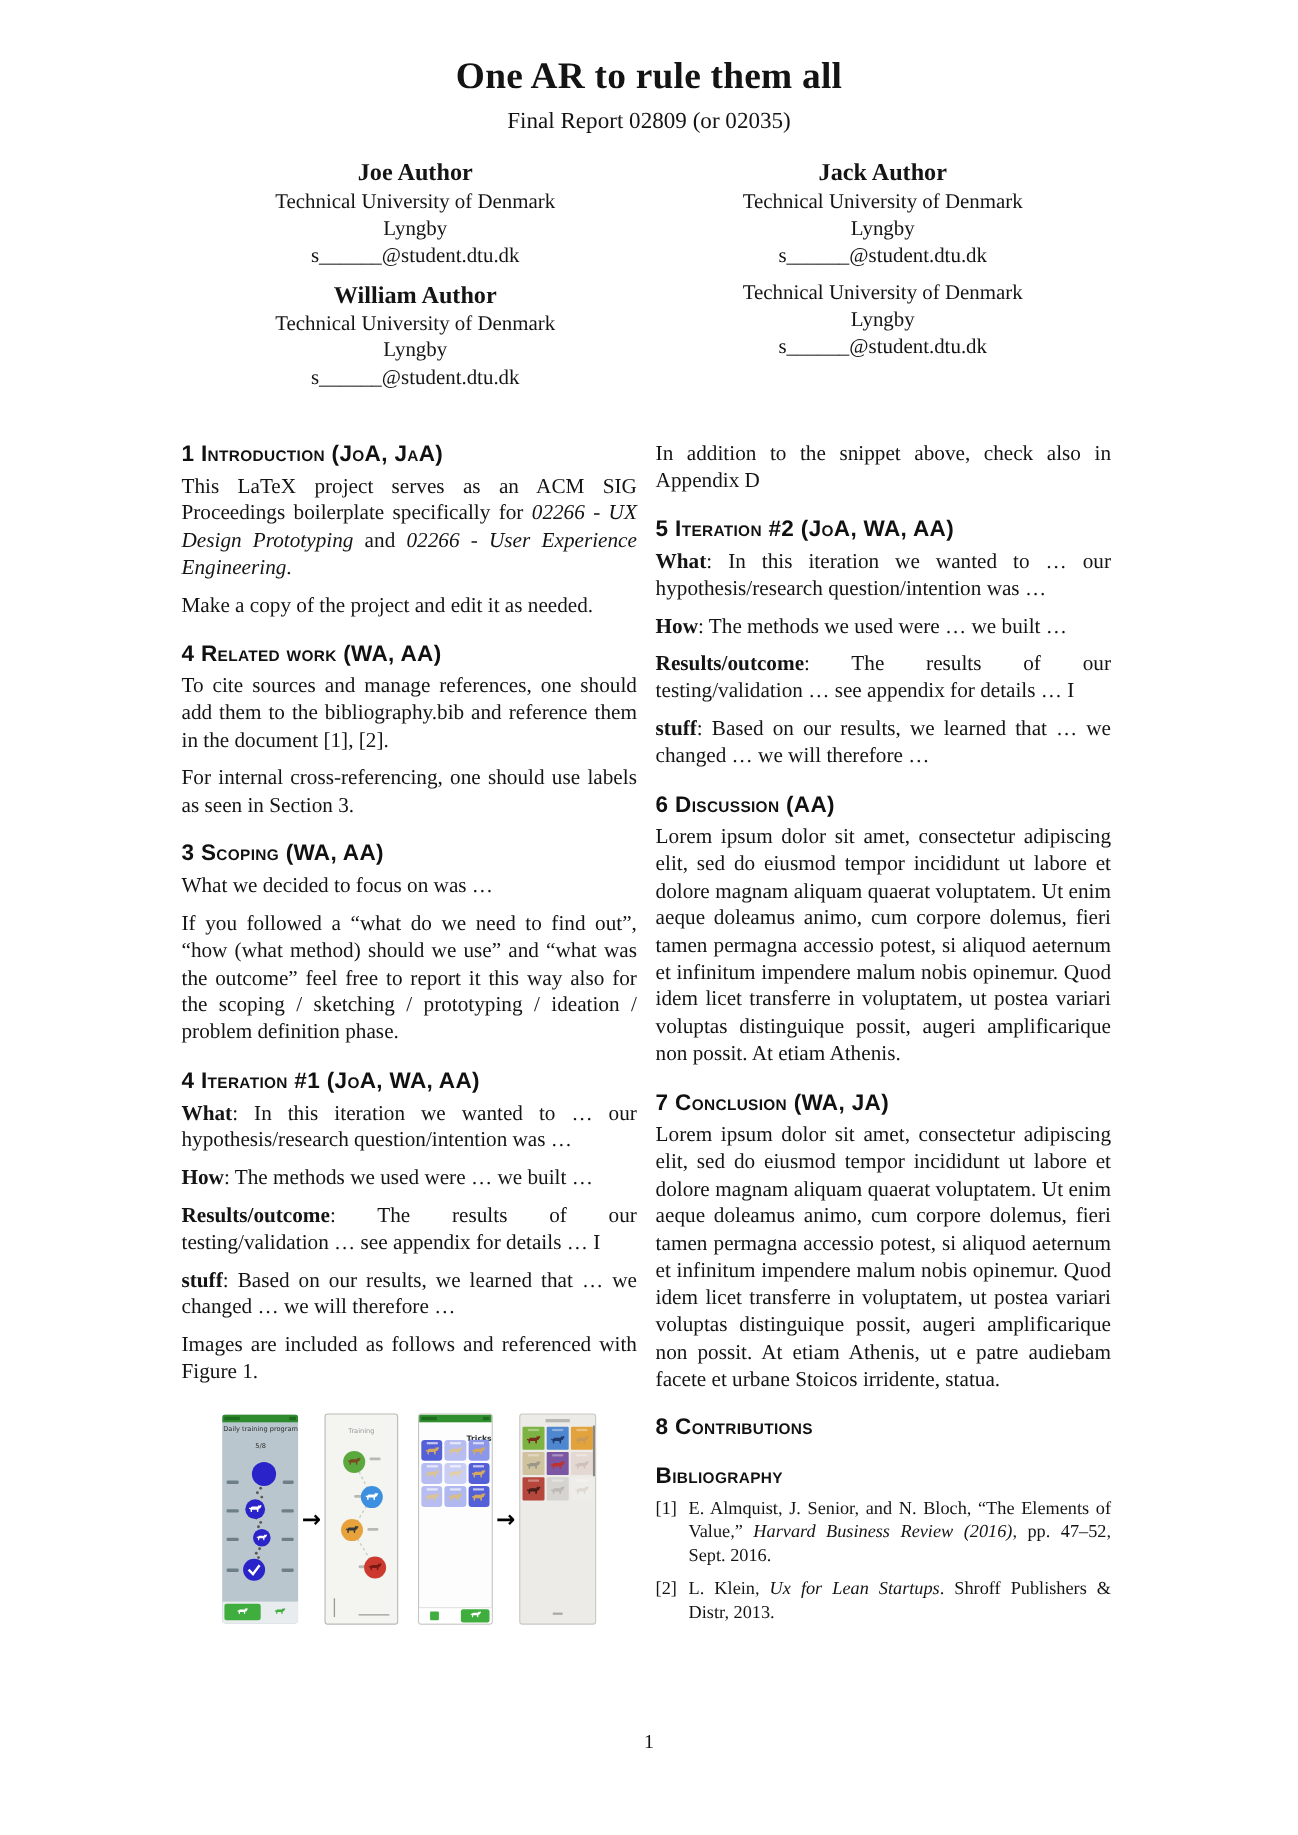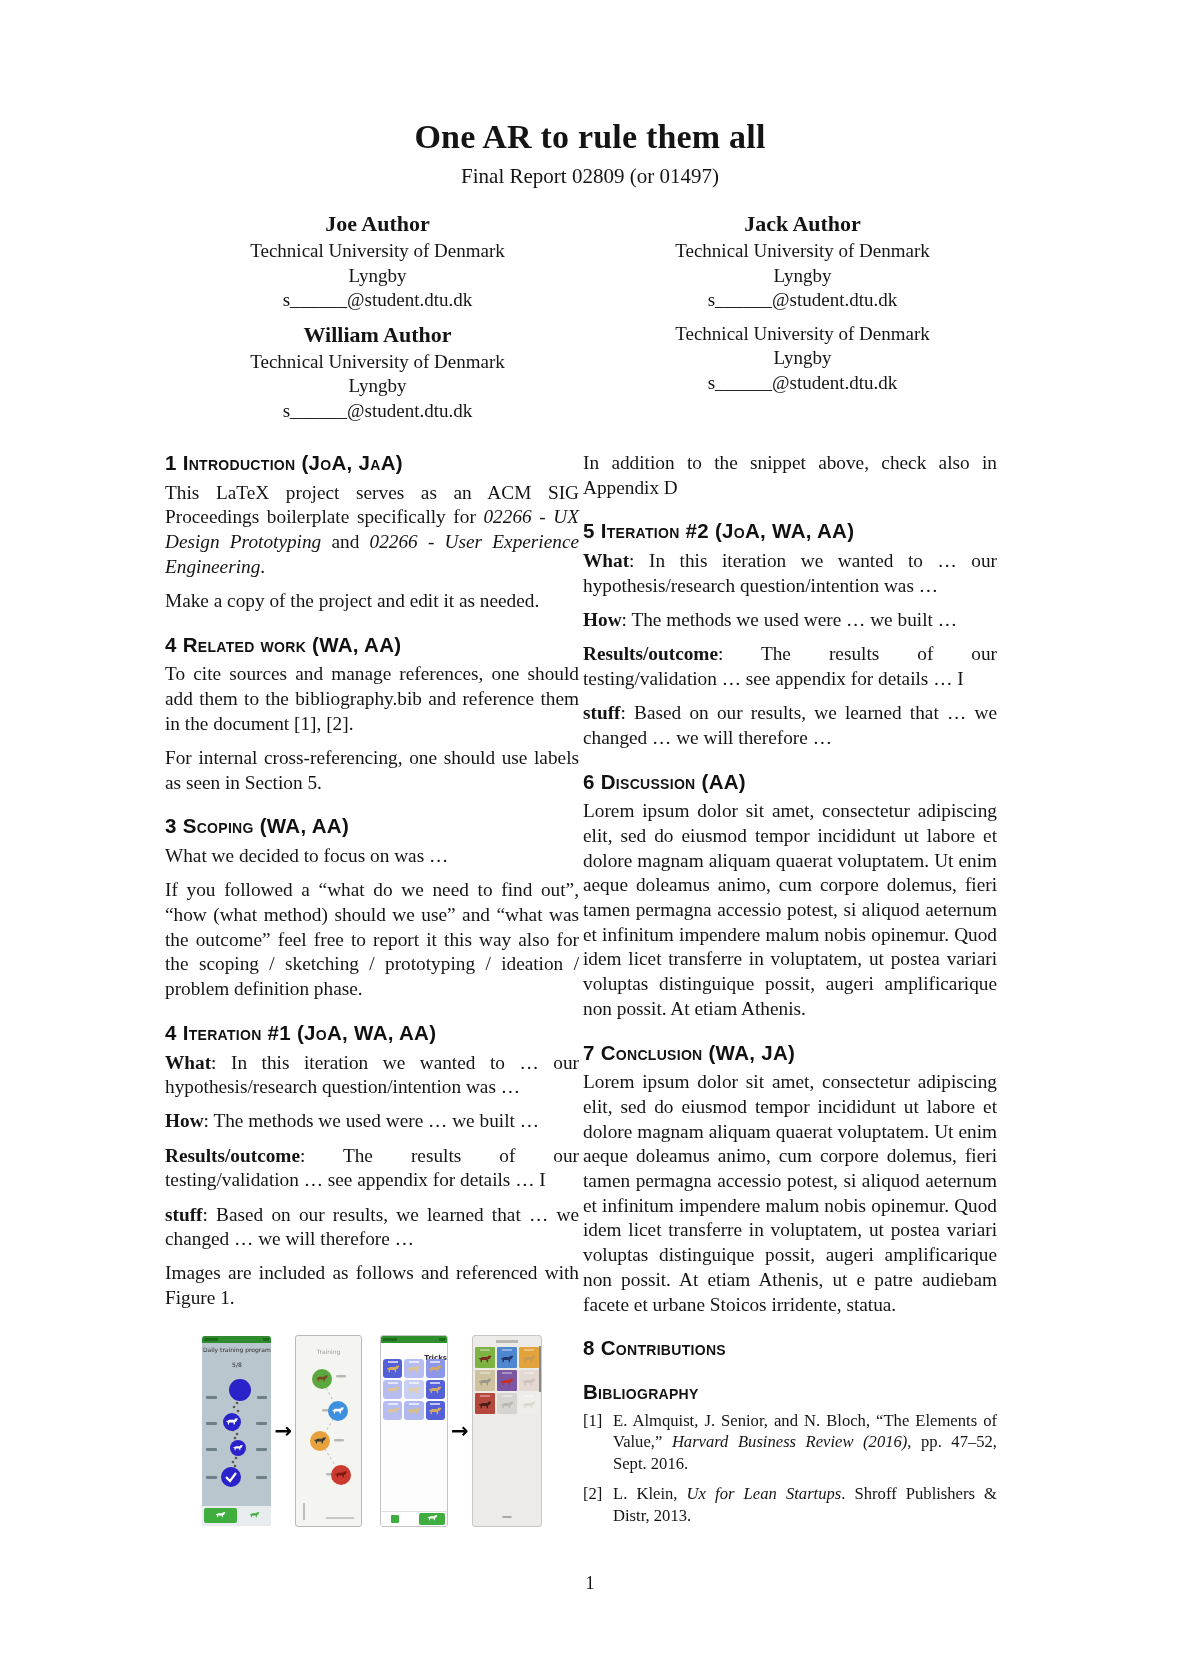--- a/index.html
+++ b/index.html
@@ -5,33 +5,33 @@
   html,body{margin:0;padding:0;background:#fff;}
   .page{
     position:relative;
     width:1180px;height:1668px;
     margin:0 auto;
     background:#ffffff;
     font-family:"Liberation Serif","DejaVu Serif",serif;
     color:#141414;
     overflow:hidden;
   }
-  .content{width:850px;margin:0 auto;padding-top:118px;}
+  .content{width:850px;margin:0 auto;padding-top:51px;}
   .title{
     text-align:center;font-size:34px;font-weight:700;
     letter-spacing:.2px;margin:0;
   }
   .subtitle{text-align:center;font-size:21px;margin-top:8px;}
   .authors{
     display:grid;grid-template-columns:1fr 1fr;
     margin-top:22px;row-gap:9px;
   }
   .author{text-align:center;font-size:19px;line-height:24.5px;}
   .author .name{font-size:22px;font-weight:700;line-height:26px;margin-bottom:2px;}
-  .columns{display:flex;gap:4px;margin-top:28px;}
+  .columns{display:flex;gap:17px;margin-top:45px;}
   .col{width:414px;font-size:19.3px;line-height:24.7px;text-align:justify;hyphens:auto;}
   .col > :first-child{margin-top:0;}
   p{margin:0 0 9.5px 0;}
   .lead{font-weight:700;}
   .ital{font-style:italic;}
   h2{
     font-family:"Liberation Sans","DejaVu Sans",sans-serif;
     font-variant:small-caps;
     font-size:20.5px;font-weight:700;letter-spacing:.3px;
     margin:19px 0 5px 0;color:#111;text-align:left;
@@ -104,21 +104,21 @@
         <circle cx="8" cy="3" r="1.1"></circle>
         <circle cx="5" cy="6.5" r="2.2"></circle>
     </symbol>
   </defs>
 </svg>
 
 <div class="page">
   <div class="content">
 
     <h1 class="title">One AR to rule them all</h1>
-    <div class="subtitle">Final Report 02809 (or 01497)</div>
+    <div class="subtitle">Final Report 02809 (or 02035)</div>
 
     <div class="authors">
       <div class="author">
         <div class="name">Joe Author</div>
         <div>Technical University of Denmark</div>
         <div>Lyngby</div>
         <div>s______@student.dtu.dk</div>
       </div>
       <div class="author">
         <div class="name">Jack Author</div>
@@ -141,21 +141,21 @@
 
     <div class="columns">
 
       <div class="col">
         <h2>1 Introduction (JoA, JaA)</h2>
         <p><span>This LaTeX project serves as an ACM SIG Proceedings boilerplate specifically for </span><span class="ital">02266 - UX Design Prototyping</span><span> and </span><span class="ital">02266 - User Experience Engineering</span><span>.</span></p>
         <p>Make a copy of the project and edit it as needed.</p>
 
         <h2>4 Related work (WA, AA)</h2>
         <p>To cite sources and manage references, one should add them to the bibliography.bib and reference them in the document [1], [2].</p>
-        <p>For internal cross-referencing, one should use labels as seen in Section 5.</p>
+        <p>For internal cross-referencing, one should use labels as seen in Section 3.</p>
 
         <h2>3 Scoping (WA, AA)</h2>
         <p>What we decided to focus on was …</p>
         <p>If you followed a “what do we need to find out”, “how (what method) should we use” and “what was the outcome” feel free to report it this way also for the scoping / sketching / prototyping / ideation / problem definition phase.</p>
 
         <h2>4 Iteration #1 (JoA, WA, AA)</h2>
         <p><span class="lead">What</span><span>: In this iteration we wanted to … our hypothesis/research question/intention was …</span></p>
         <p><span class="lead">How</span><span>: The methods we used were … we built …</span></p>
         <p><span class="lead">Results/outcome</span><span>: The results of our testing/validation … see appendix for details … I</span></p>
         <p><span class="lead">stuff</span><span>: Based on our results, we learned that … we changed … we will therefore …</span></p>

